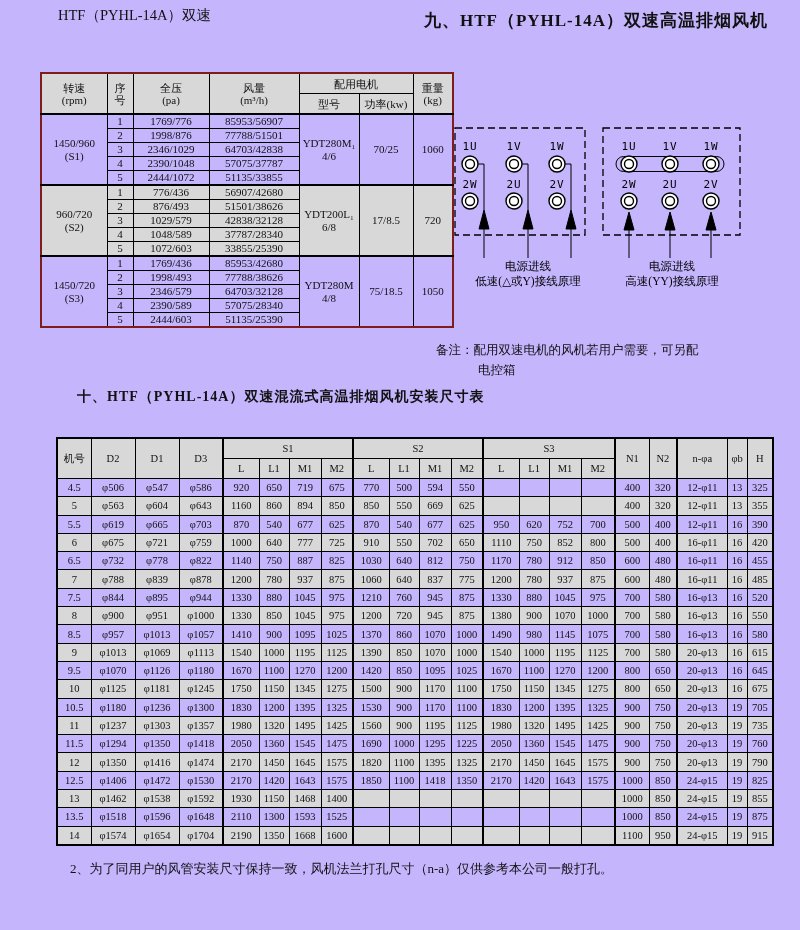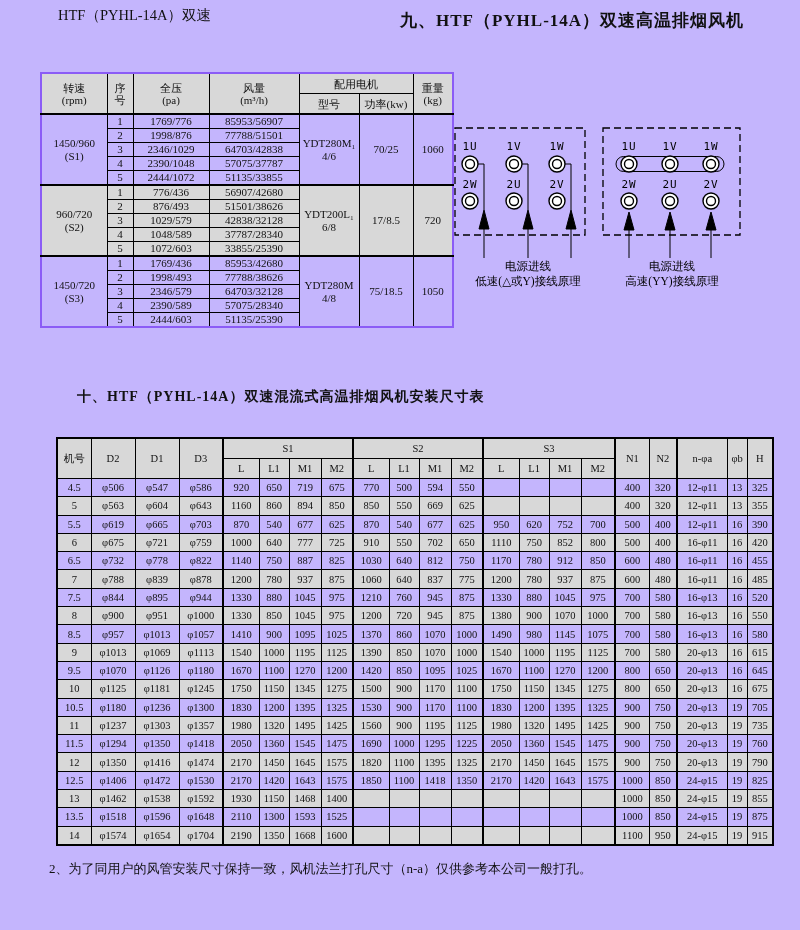--- a/index.html
+++ b/index.html
@@ -4,31 +4,31 @@
 <style>
   :root { --shade:#d8d8d8; --ink:#111; }
   html,body{margin:0;padding:0;background:#fff;}
   body{width:800px;height:930px;overflow:hidden;color:var(--ink);
        font-family:"Liberation Serif","DejaVu Serif",serif;}
   .page{position:relative;width:800px;height:930px;background:#c4b5fd;}
 
   .abs{position:absolute;}
 
   .hdr-left{left:58px;top:6px;font-size:14.5px;line-height:1.35;}
-  .title9{left:400px;top:6px;width:392px;text-align:left;font-weight:bold;
+  .title9{left:400px;top:6px;width:392px;text-align:center;font-weight:bold;
           font-size:17px;line-height:1.8;letter-spacing:1px;}
   .title10{left:44px;top:388px;font-size:14px;font-weight:bold;letter-spacing:1px;margin-left:33px;}
 
   table{border-collapse:collapse;table-layout:fixed;}
   th,td{border:1px solid #000;text-align:center;vertical-align:middle;
         padding:0 1px;overflow:hidden;white-space:nowrap;}
   thead th{background:var(--shade);font-weight:normal;}
 
   
-  .spec{left:40px;top:72px;width:382px;font-size:11px;border:2px solid #8b5cf6;}
+  .spec{left:40px;top:72px;width:382px;font-size:11px;border:2px solid #7f1d1d;}
   .spec th{height:19px;line-height:12px;}
   .spec td{height:13px;line-height:13px;}
   .spec tr.shaded td{background:var(--shade);}
   .spec tr.gs td{border-top:2px solid #000;}
 
   
   .wiring{left:440px;top:108px;}
   .wiring text{fill:#000;}
   .tlabel{font-family:"DejaVu Sans Mono","Liberation Mono",monospace;font-size:11px;letter-spacing:1px;}
   .cap{font-family:"Liberation Serif","DejaVu Serif",serif;font-size:11.5px;}
@@ -37,21 +37,21 @@
   .note9 .l2{margin-left:42px;}
 
   
   .install{left:56px;top:437px;width:712px;font-size:10.5px;border:2px solid #000;}
   .install th{height:19px;line-height:19px;text-align:center;}
   .install td{height:17.3px;line-height:17px;}
   .install tbody tr:nth-child(even) td{background:var(--shade);}
   .bl{border-left:2px solid #000 !important;}
 
   .notes-bottom{left:34px;top:856px;font-size:13px;line-height:2.05;}
-  .notes-bottom .l2{margin-left:15px;}
+  .notes-bottom .l2{margin-left:36px;}
 </style>
 </head>
 <body>
 
 <div class="page">
 
   <div class="abs hdr-left">
     <div>HTF（PYHL-14A）双速</div>
   </div>
 
@@ -283,20 +283,24 @@
       <text x="189" y="80">2W</text>
       <text x="230" y="80">2U</text>
       <text x="271" y="80">2V</text>
     </g>
     <g class="cap" text-anchor="middle">
       <text x="232" y="162">电源进线</text>
       <text x="232" y="177">高速(YY)接线原理</text>
     </g>
   </svg>
 
+  <div class="abs note9">
+    <div>备注：配用双速电机的风机若用户需要，可另配</div>
+    <div class="l2">电控箱</div>
+  </div>
 
   <div class="abs title10">十、HTF（PYHL-14A）双速混流式高温排烟风机安装尺寸表</div>
 
   <table class="abs install">
     <colgroup>
       <col style="width:34px">
         <col style="width:44px">
         <col style="width:44px">
         <col style="width:44px">
       <col style="width:36px">

